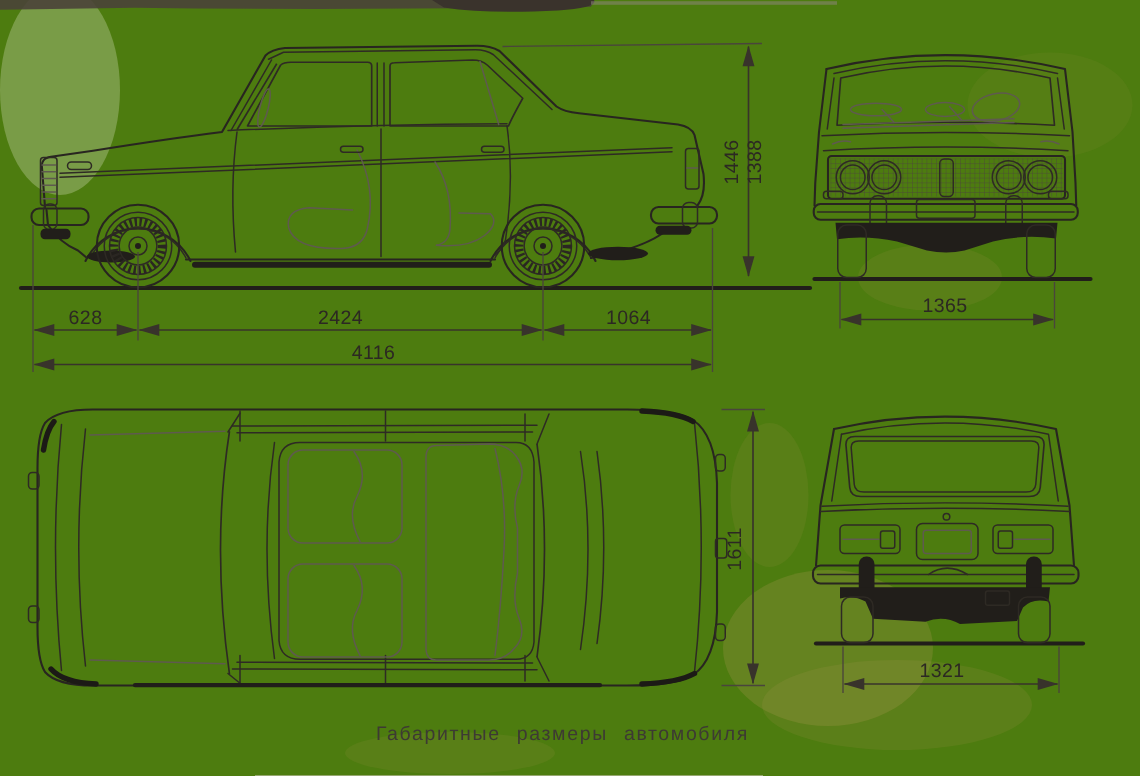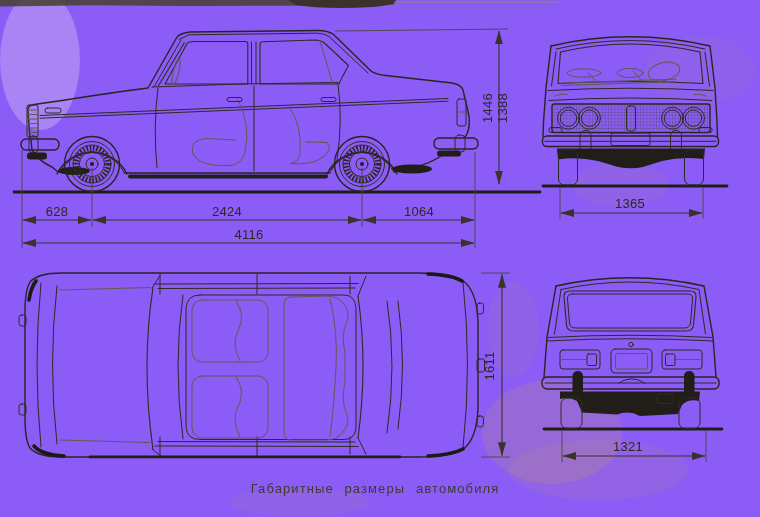--- a/index.html
+++ b/index.html
@@ -1,17 +1,17 @@
 <!DOCTYPE html>
 <html><head>
 <meta charset="utf-8">
 <style>
   html,body{margin:0;padding:0;background:#cfc9bb;}
   .page{position:relative;width:760px;height:517px;overflow:hidden;
-        background:#8b5cf6;
+        background:#4d7c0f;
         font-family:"Liberation Sans",sans-serif;text-align:right;}
   svg{position:absolute;left:0;top:0;}
   
   .o{fill:none;stroke:#282520;stroke-width:1.4;stroke-linecap:round;stroke-linejoin:round}
   .o1{fill:none;stroke:#2e2a24;stroke-width:1;stroke-linecap:round;stroke-linejoin:round}
   .thick{fill:none;stroke:#211e1a;stroke-width:2.8;stroke-linecap:round}
   .acc{fill:none;stroke:#1c1a16;stroke-width:3.6;stroke-linecap:round}
   .int{fill:none;stroke:#5f5a4f;stroke-width:1;stroke-linecap:round;stroke-linejoin:round}
   .ext{fill:none;stroke:#4a453c;stroke-width:.9}
   .dim{fill:none;stroke:#38332b;stroke-width:1.1}

